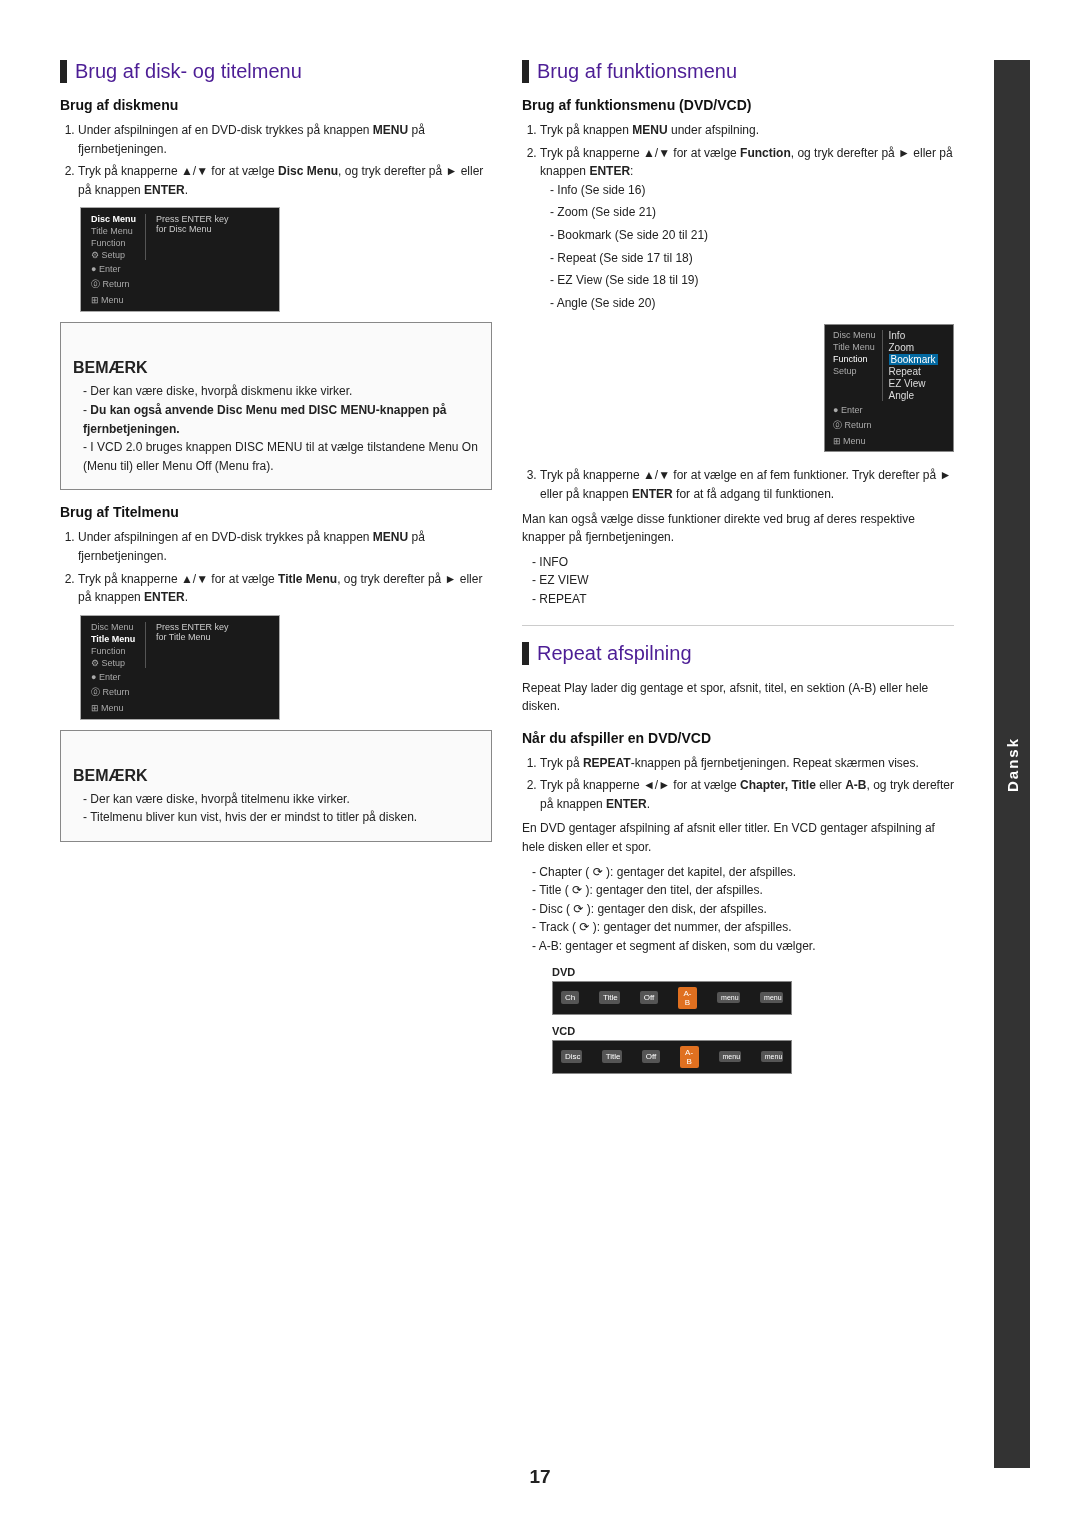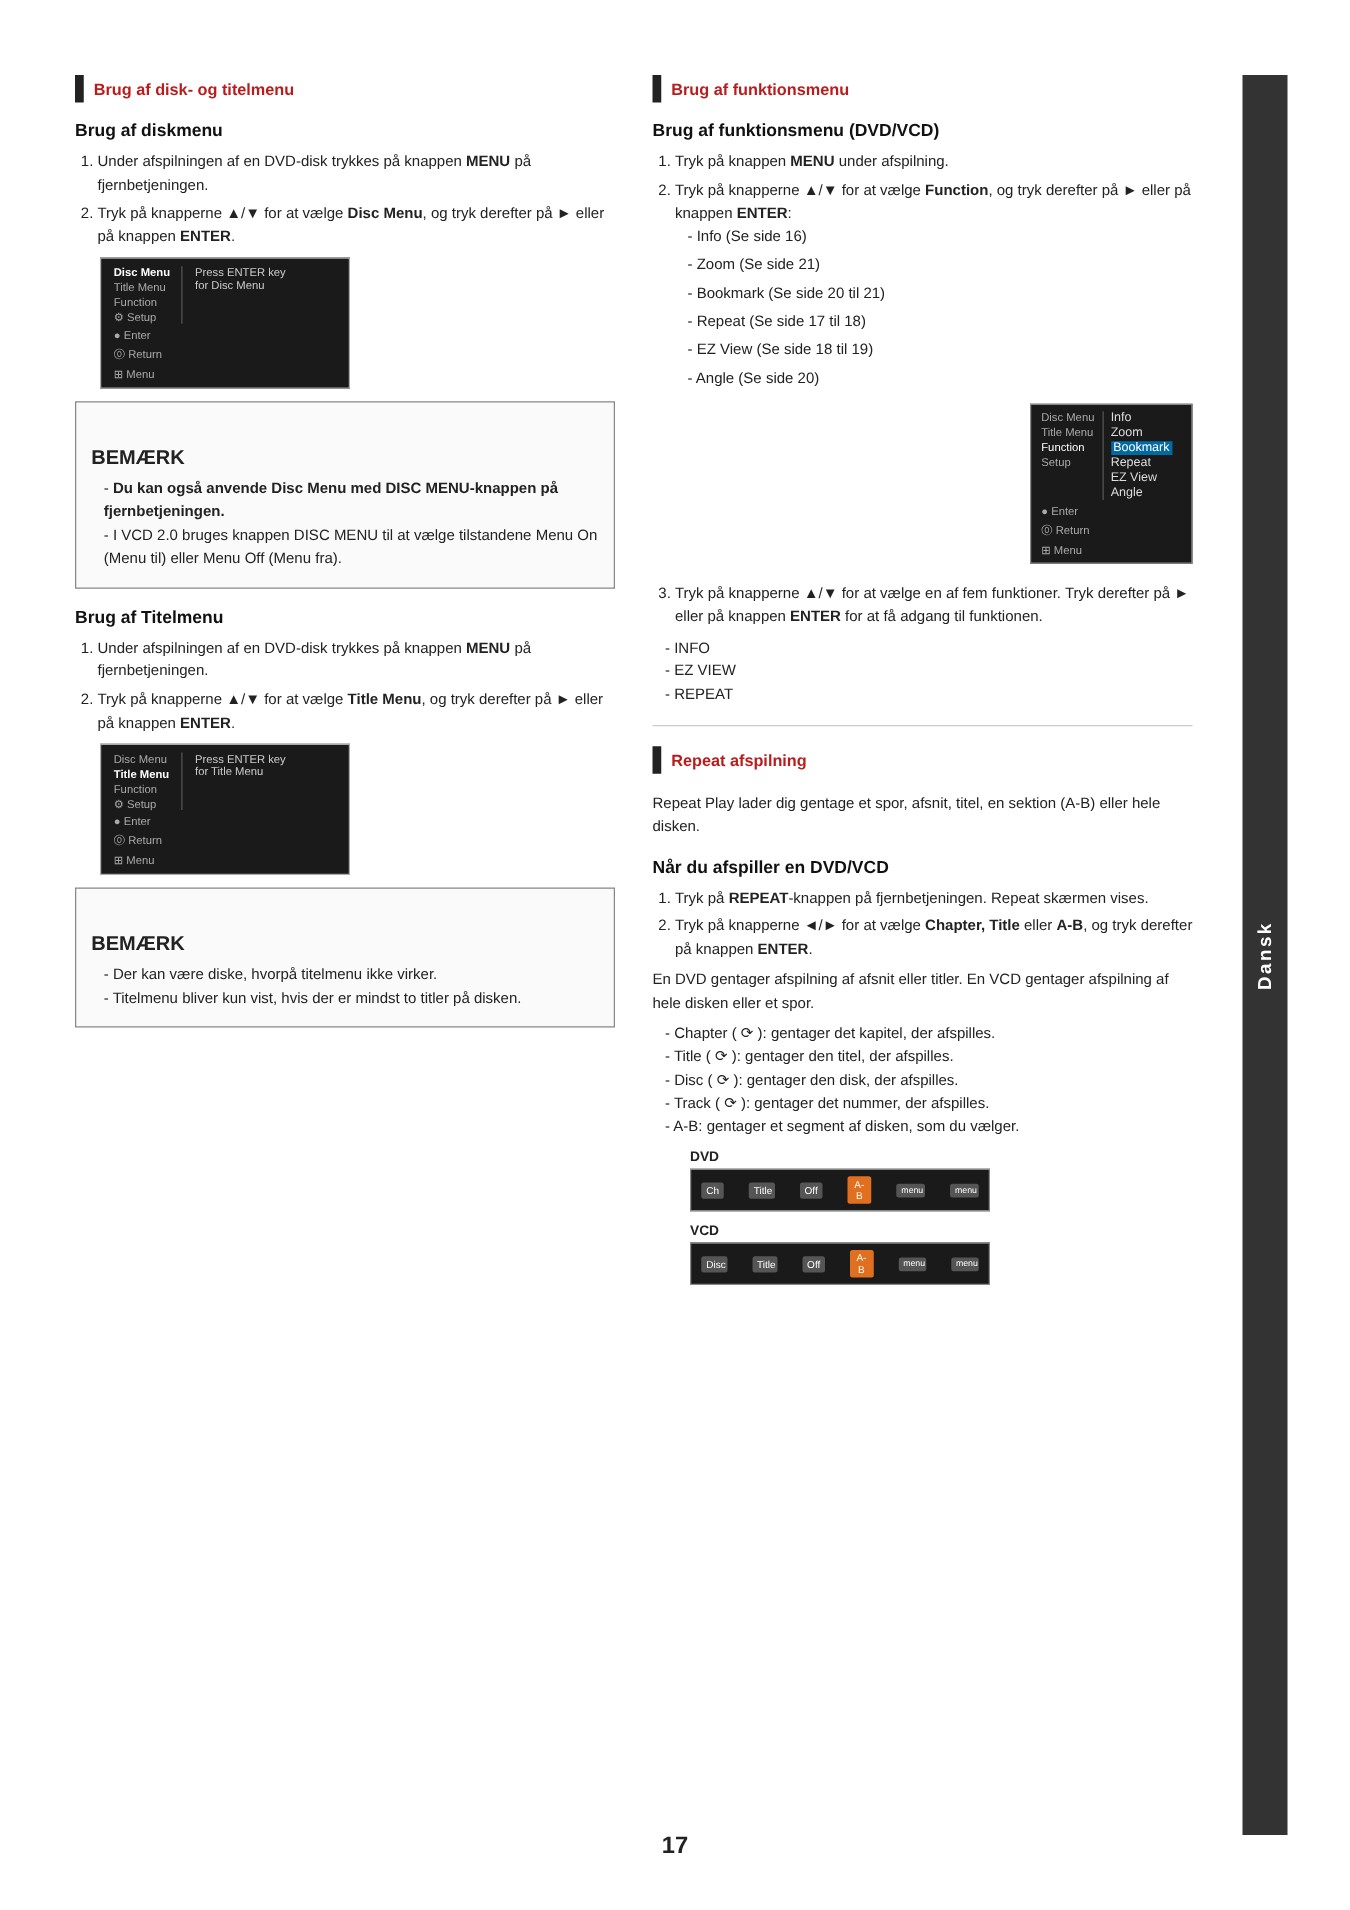--- a/index.html
+++ b/index.html
@@ -64,23 +64,23 @@
 
     .section-header-bar {
       width: 7px;
       background: #222;
       margin-right: 8px;
       align-self: stretch;
       min-height: 22px;
     }
 
     .section-title {
-      font-size: 13px;
-      font-weight: bold;
-      color: #b91c1c;
+      font-size: 20px;
+      font-weight: normal;
+      color: #4c1d95;
     }
 
     .subsection-title {
       font-size: 14px;
       font-weight: bold;
       color: #111;
       margin-bottom: 8px;
       margin-top: 14px;
     }
 
@@ -289,20 +289,21 @@
           <div class="screen-icons">
             <span>● Enter</span>
               <span>⓪ Return</span>
               <span>⊞ Menu</span>
           </div>
         </div>
 
         <div class="note-box">
           <div class="note-title">BEMÆRK</div>
           <ul class="dashed">
+            <li>Der kan være diske, hvorpå diskmenu ikke virker.</li>
             <li><b>Du kan også anvende Disc Menu med DISC MENU-knappen på fjernbetjeningen.</b></li>
             <li>I VCD 2.0 bruges knappen DISC MENU til at vælge tilstandene Menu On (Menu til) eller Menu Off (Menu fra).</li>
           </ul>
         </div>
       </div>
 
       <div style="margin-top:14px;">
         <div class="subsection-title">Brug af Titelmenu</div>
         <ol>
           <li>
@@ -392,20 +393,23 @@
                 <span>⊞ Menu</span>
             </div>
           </div>
         </div>
 
         <ol start="3">
           <li>
             Tryk på knapperne ▲/▼ for at vælge en af fem funktioner. Tryk derefter på ► eller på knappen <b>ENTER</b> for at få adgang til funktionen.
           </li>
         </ol>
+        <p class="body-text">
+          Man kan også vælge disse funktioner direkte ved brug af deres respektive knapper på  fjernbetjeningen.
+        </p>
         <ul class="dashed">
           <li>INFO</li>
           <li>EZ VIEW</li>
           <li>REPEAT</li>
         </ul>
       </div>
 
       <hr class="divider">
 
       <div>

